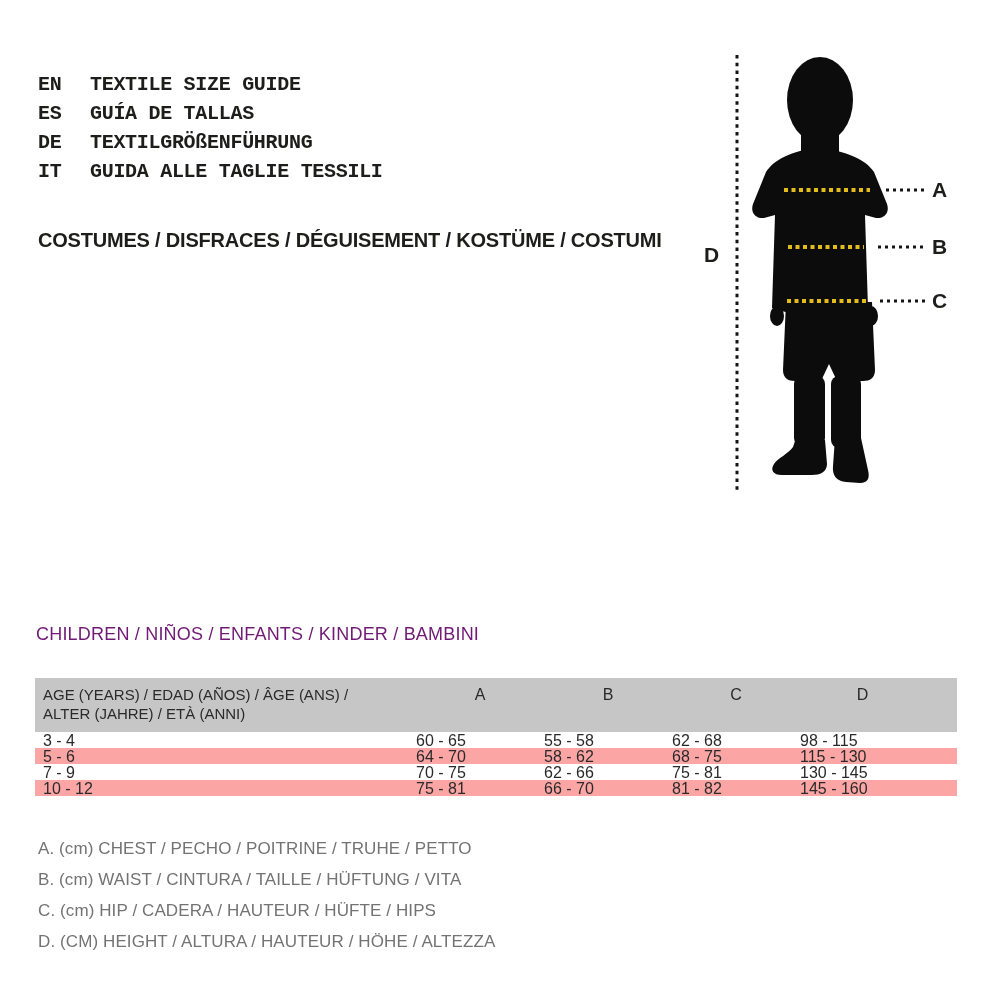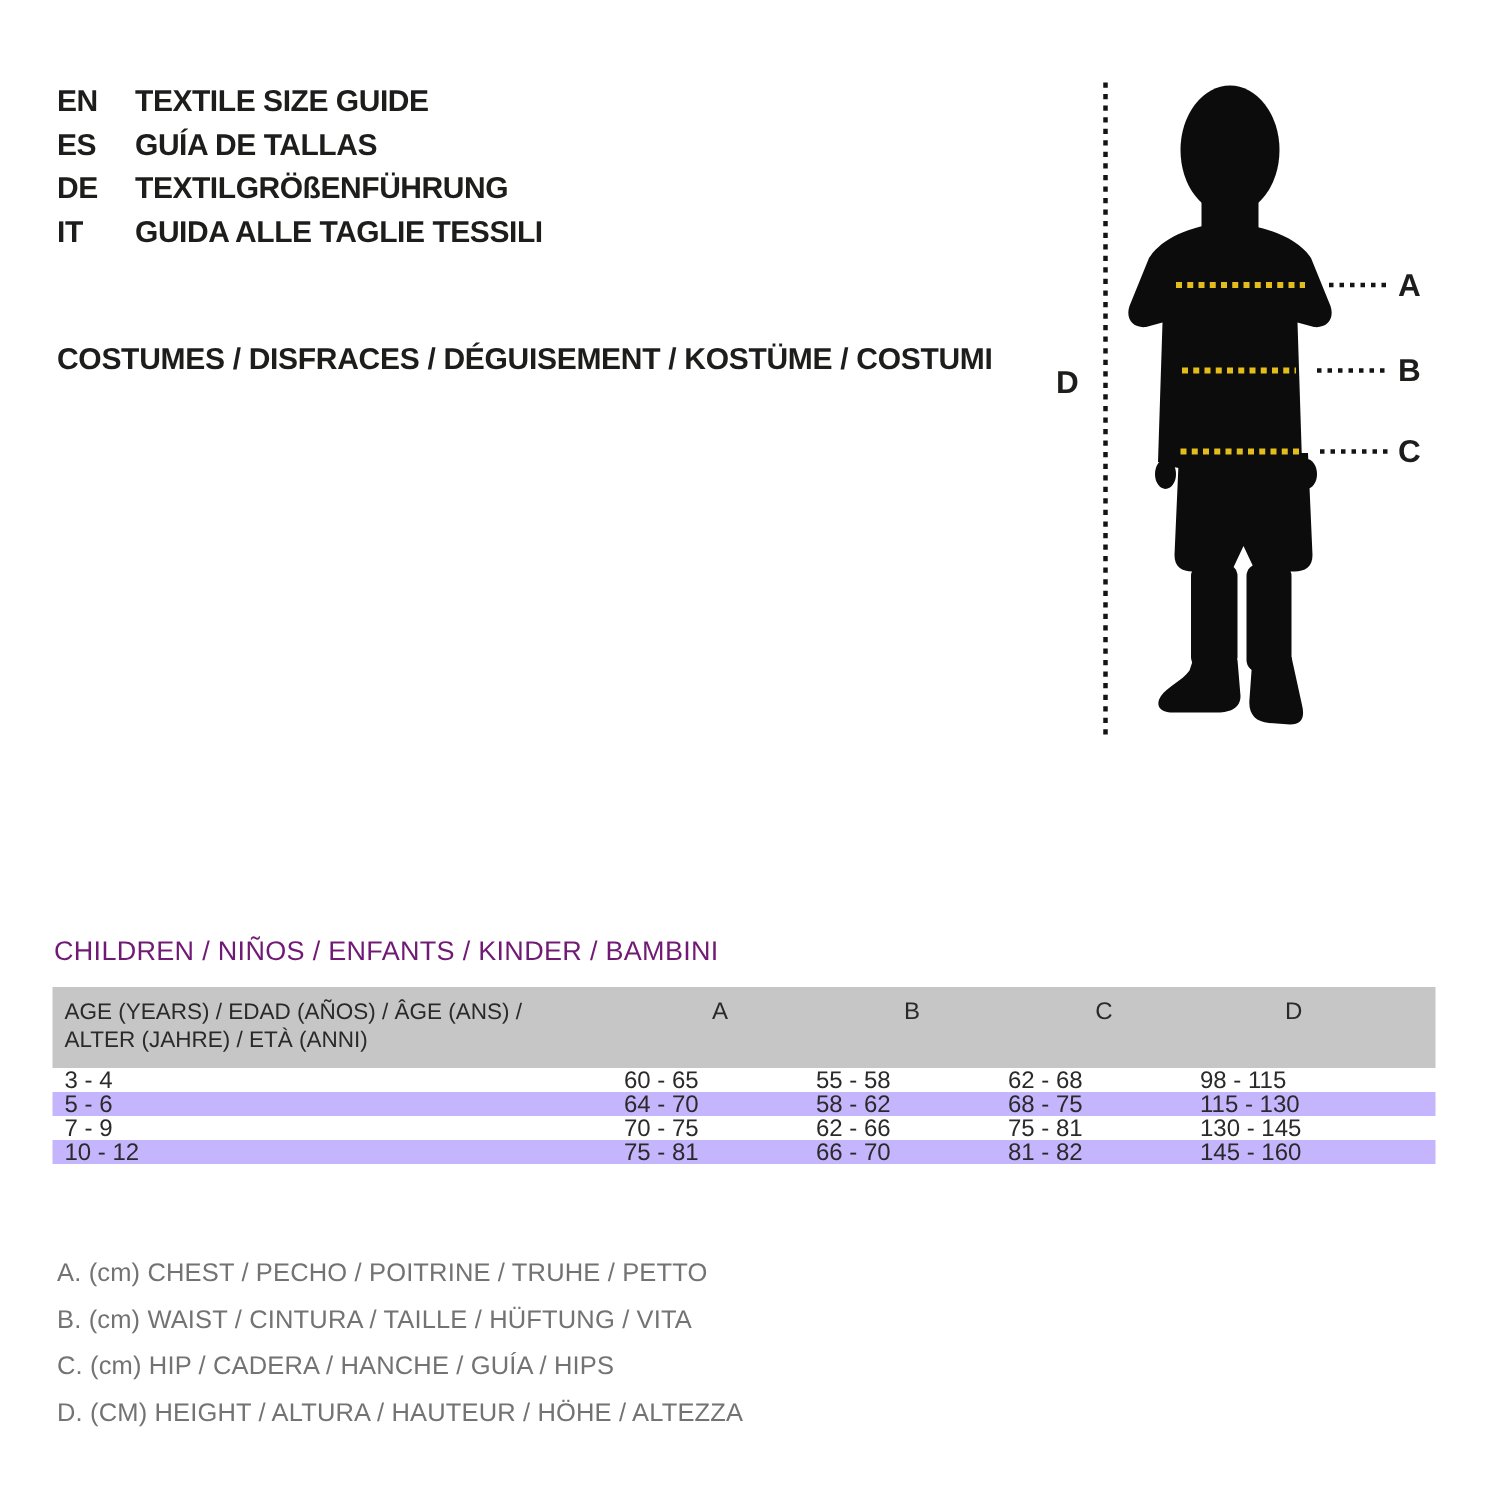--- a/index.html
+++ b/index.html
@@ -11,21 +11,22 @@
     width: 1000px;
     height: 1000px;
     background: #ffffff;
     overflow: hidden;
   }
 
   
   .lang-block {
     position: absolute;
     left: 38px;
-    top: 54px;
+    top: 70px;
+    font-family: Liberation Mono, monospace;
   }
   .lang-row {
     display: flex;
     height: 29px;
     align-items: center;
     font-size: 20px;
     font-weight: 700;
     letter-spacing: -0.3px;
     white-space: nowrap;
   }
@@ -68,41 +69,42 @@
     left: 35px;
     top: 658px;
     width: 922px;
     font-size: 16px;
   }
   .t-header {
     display: grid;
     grid-template-columns: 381px 128px 128px 128px 125px;
     background: #c6c6c6;
     height: 54px;
+    margin-top: 20px;
   }
   .age-header-cell {
     padding: 7px 0 0 8px;
     font-size: 15px;
     line-height: 19px;
     color: #2a2a2a;
   }
   .col-letter {
     text-align: center;
     padding-top: 8px;
     font-size: 16px;
     color: #2a2a2a;
   }
   .t-row {
     display: grid;
     grid-template-columns: 381px 128px 128px 128px 125px;
     height: 16px;
     align-items: center;
     color: #2a2a2a;
   }
-  .t-row.alt { background: #c4b5fd; }
+  .t-row.alt { background: #fca5a5; }
   .age-cell { padding-left: 8px; }
   .num-cell { text-align: left; }
 
   
   .legend {
     position: absolute;
     left: 38px;
     top: 833px;
   }
   .legend-line {
@@ -214,17 +216,17 @@
       <div class="num-cell">75 - 81</div>
       <div class="num-cell">66 - 70</div>
       <div class="num-cell">81 - 82</div>
       <div class="num-cell">145 - 160</div>
     </div>
   </div>
 
   <div class="legend">
     <div class="legend-line">A. (cm) CHEST / PECHO / POITRINE / TRUHE / PETTO</div>
     <div class="legend-line">B. (cm) WAIST / CINTURA / TAILLE / HÜFTUNG / VITA</div>
-    <div class="legend-line">C. (cm) HIP / CADERA / HANCHE / GUÍA / HIPS</div>
+    <div class="legend-line">C. (cm) HIP / CADERA / HAUTEUR / HÜFTE / HIPS</div>
     <div class="legend-line">D. (CM) HEIGHT / ALTURA / HAUTEUR / HÖHE / ALTEZZA</div>
   </div>
 
 </div>
 
 </body></html>

